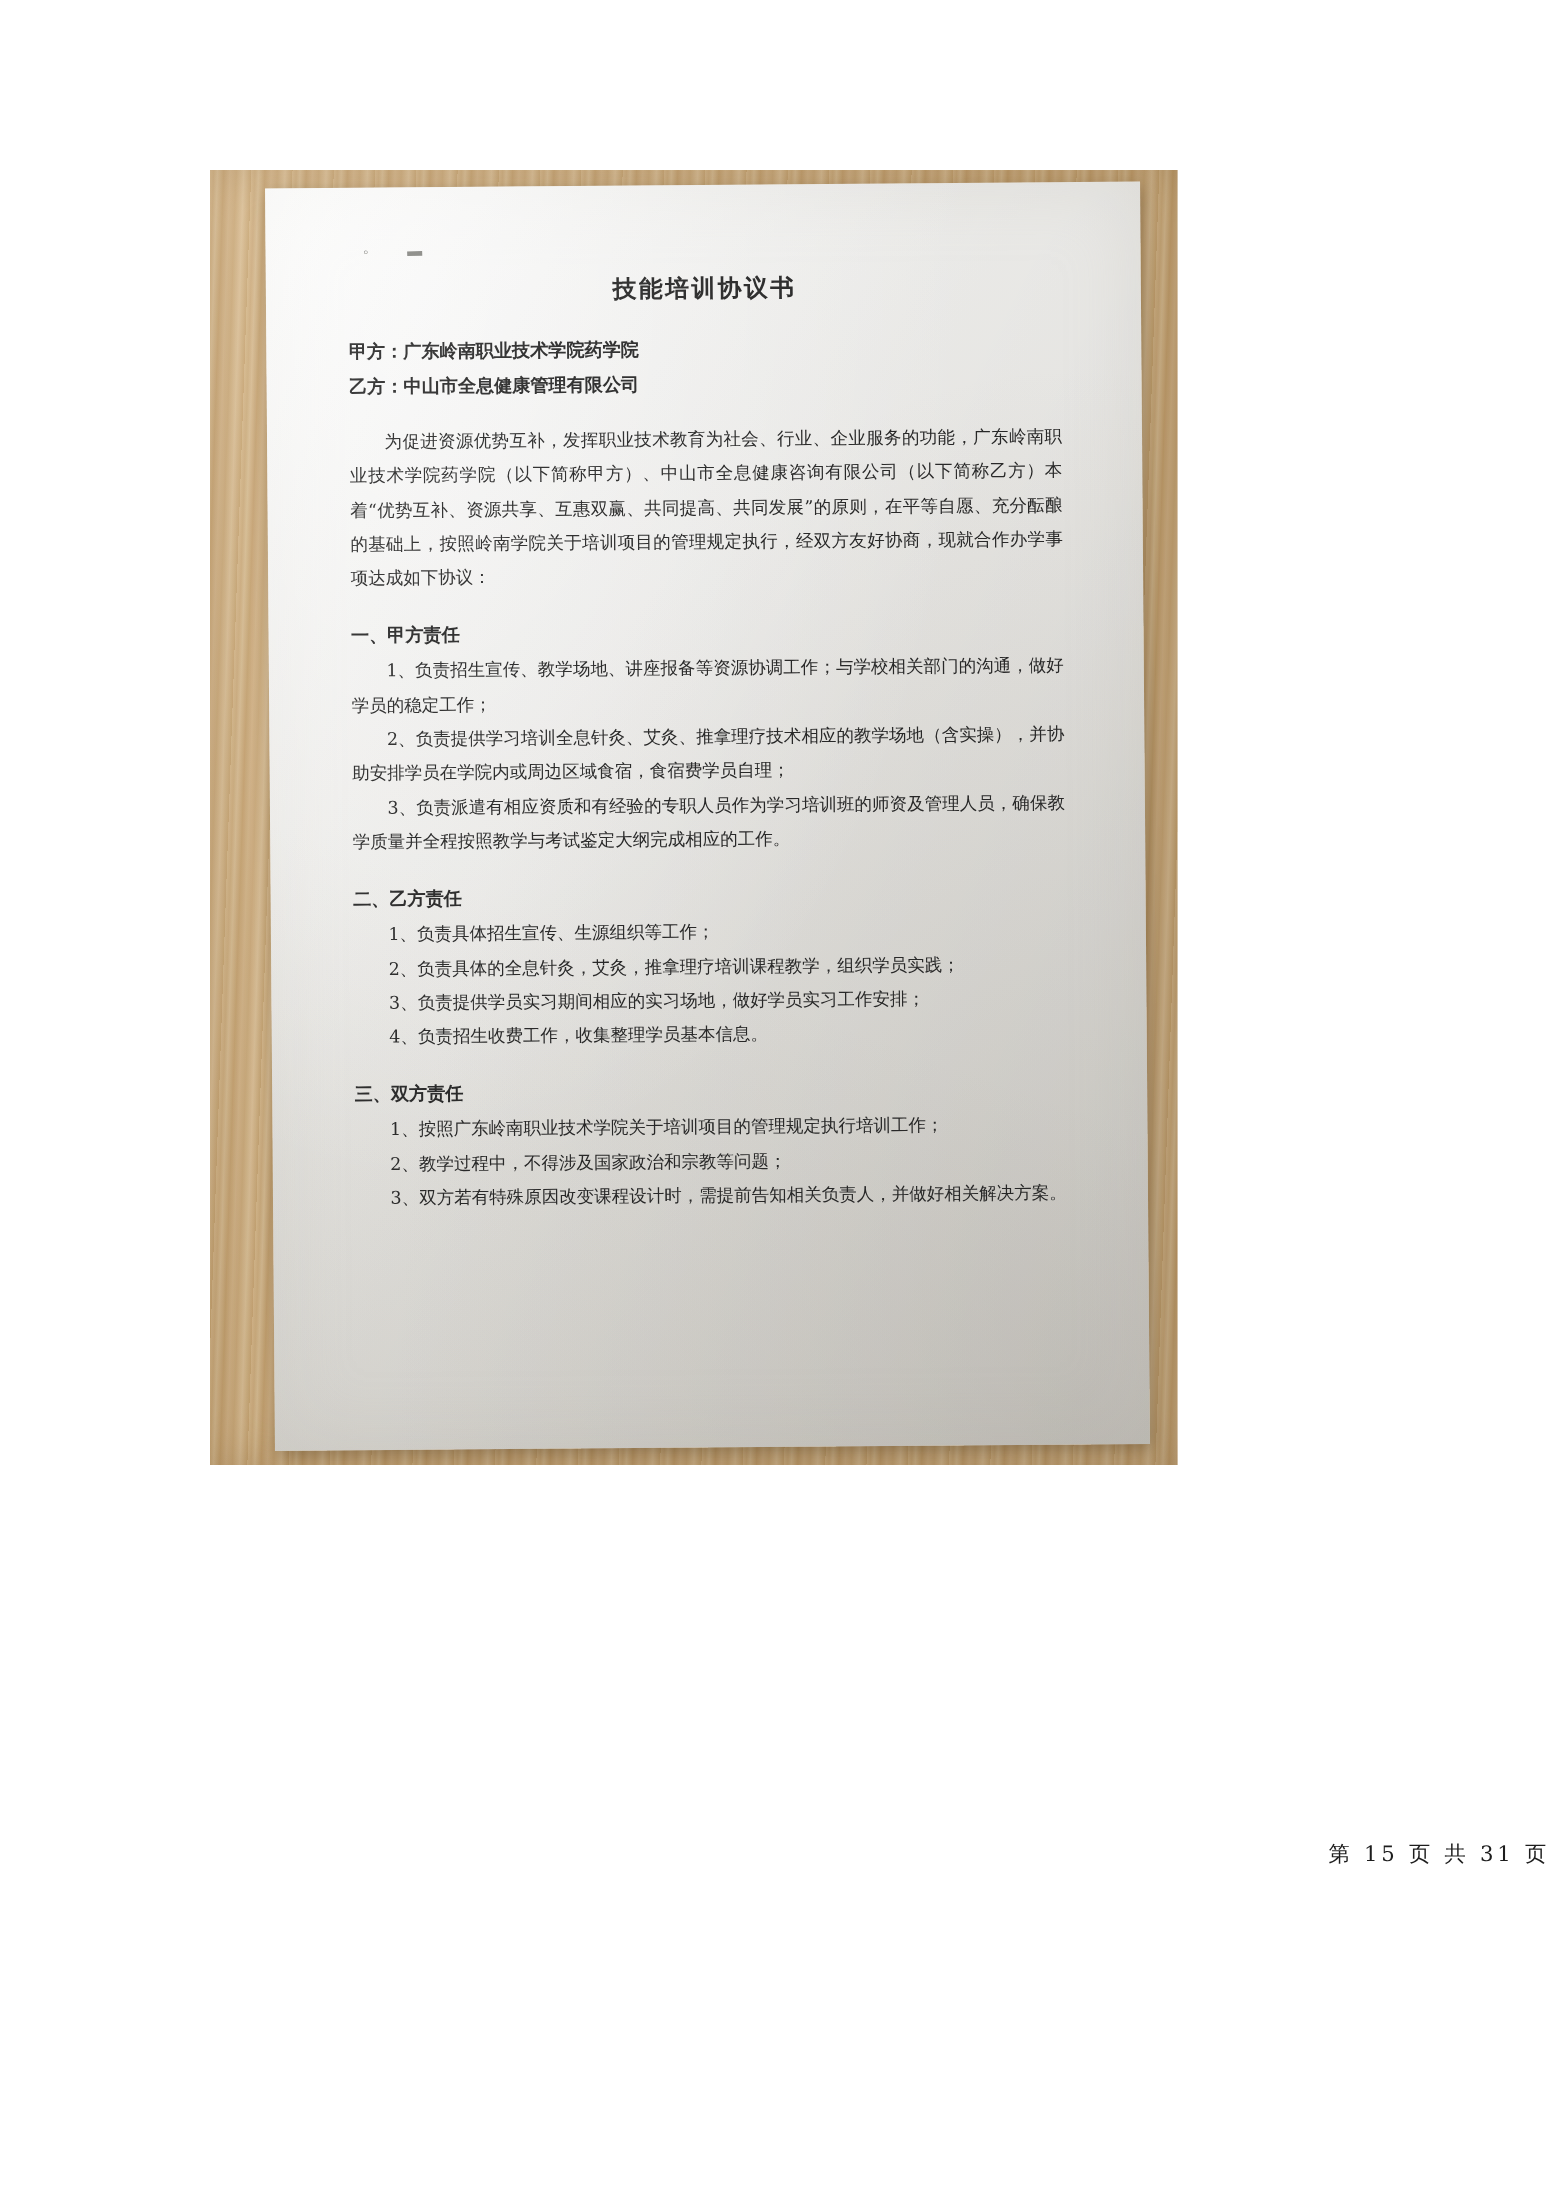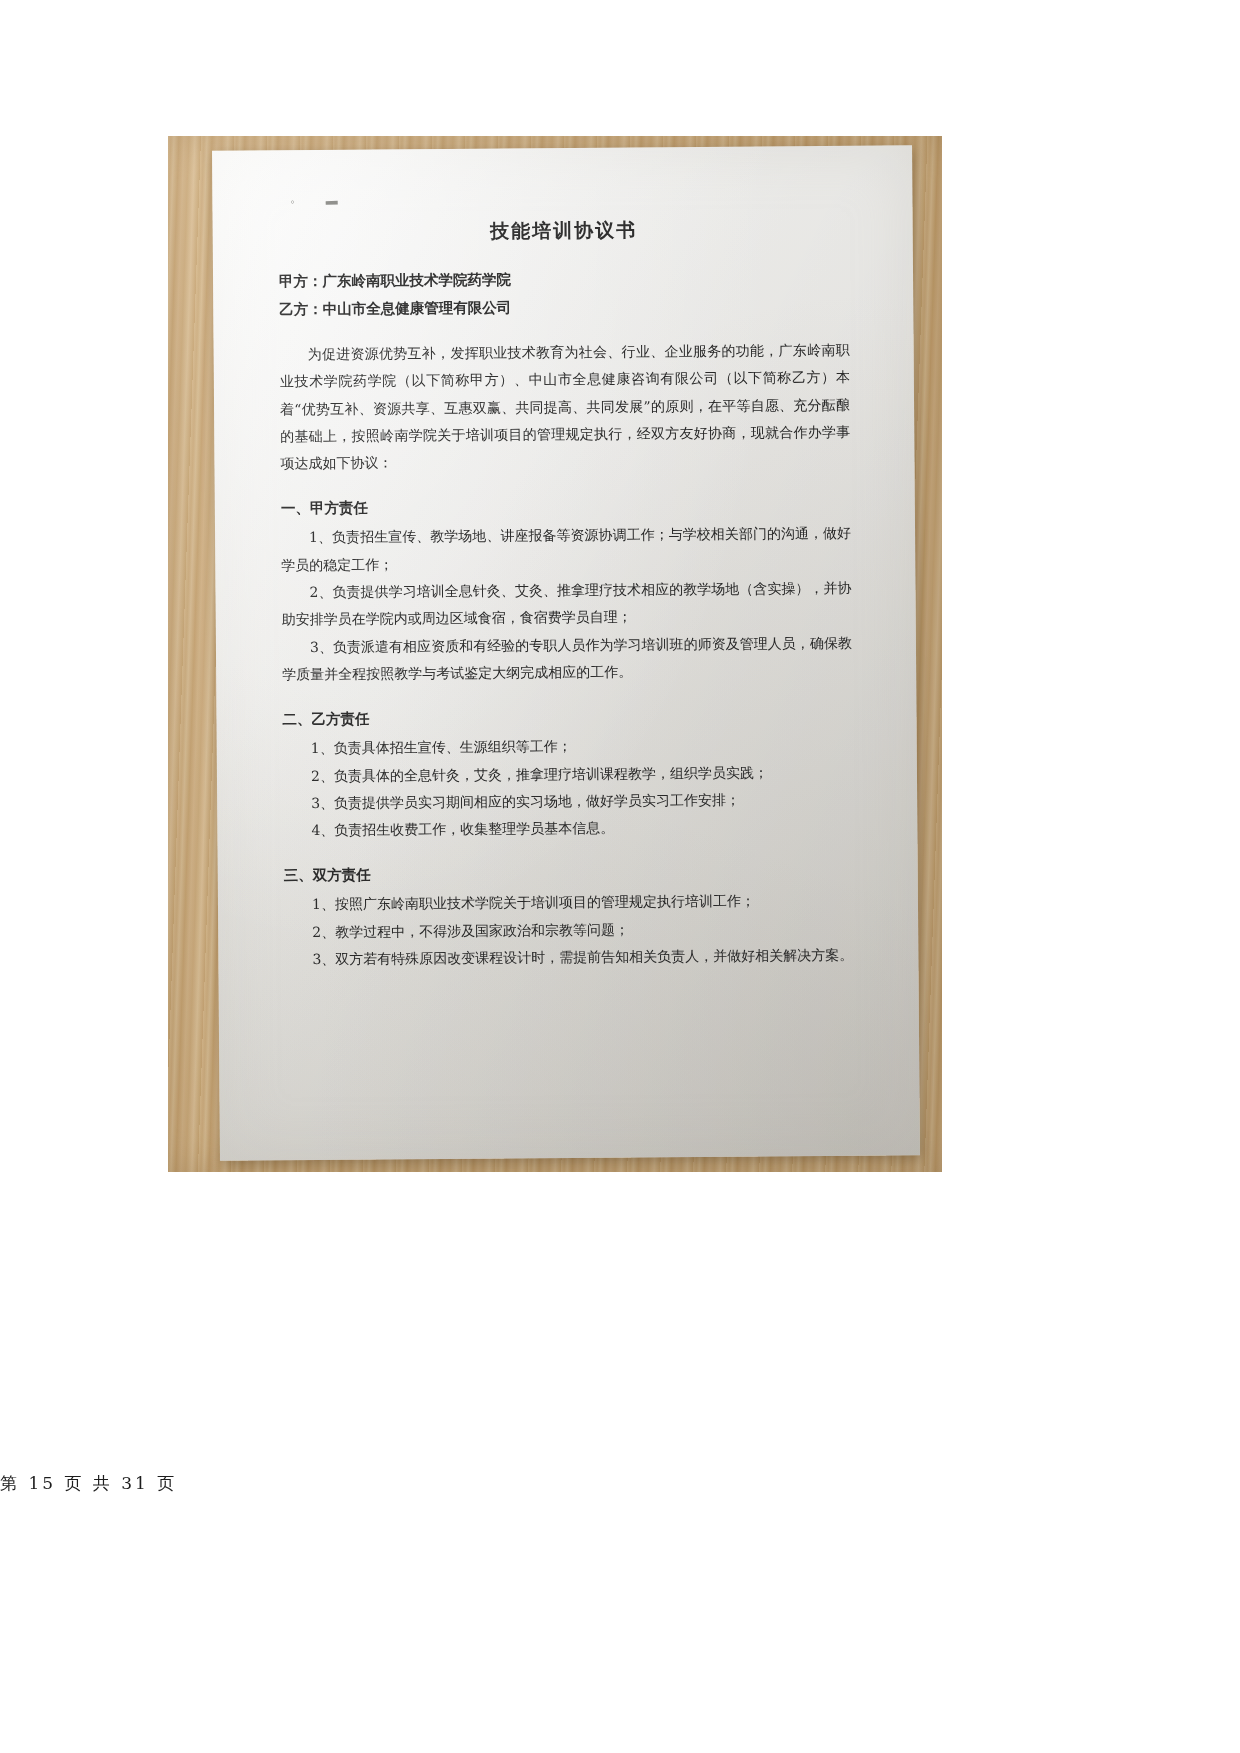--- a/index.html
+++ b/index.html
@@ -129,21 +129,21 @@
     text-indent: 2em;
     text-align: justify;
     font-family: "DejaVu Serif", serif;
   }
 
   .footer {
     position: absolute;
     left: 0;
     top: 1472px;
     width: 1240px;
-    text-align: left;
+    text-align: right;
     font-size: 17px;
     letter-spacing: 3px;
     color: #1d1d1d;
     font-family: "DejaVu Serif", serif;
   }
 </style>
 </head>
 <body>
 
 <div class="photo">

